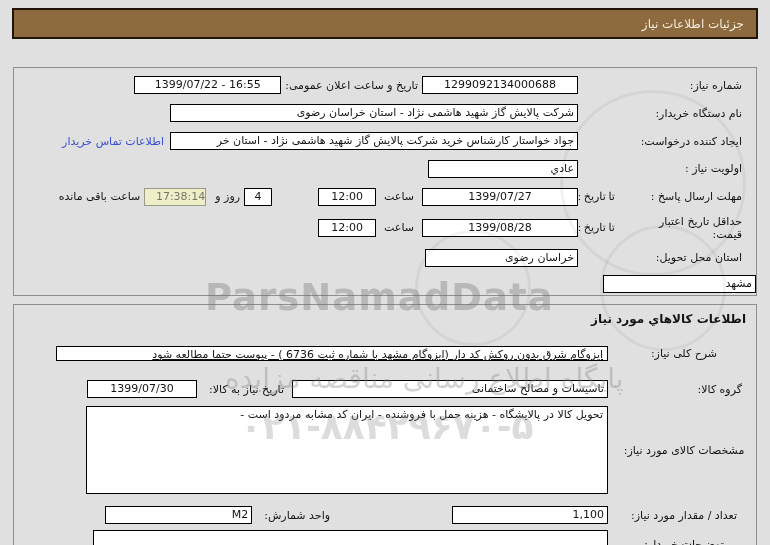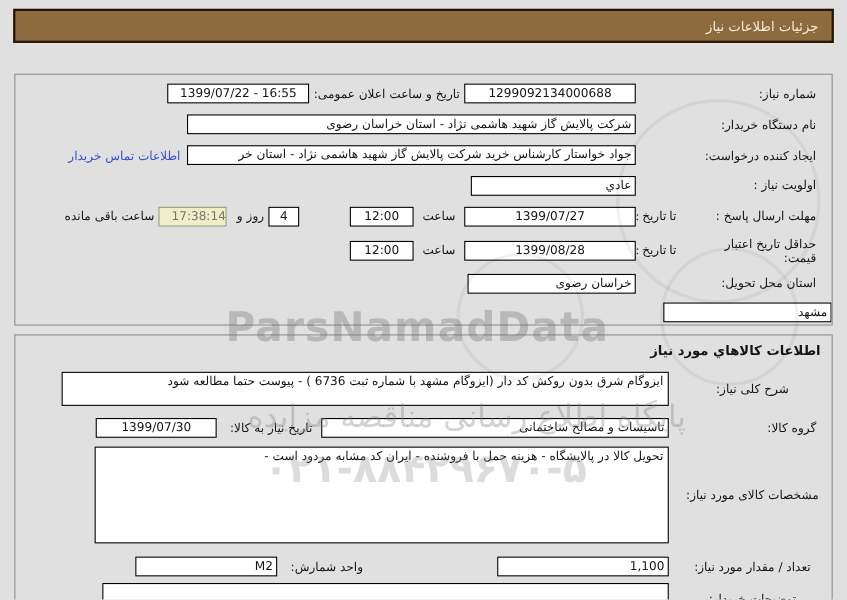--- a/index.html
+++ b/index.html
@@ -22,31 +22,31 @@
         padding-left:8px;padding-right:4px;line-height:13px;}
   .p2 .lbl.flush-r{text-align:right;padding-right:14px;}
   .lbl5{flex:0 0 auto;width:112px;box-sizing:border-box;text-align:right;padding-right:14px;line-height:13px;}
   .until{flex:0 0 auto;width:66px;box-sizing:border-box;text-align:left;padding-right:6px;font-family:Liberation Serif, serif;}
   .tb{flex:0 0 auto;background:#fff;border:1px solid #000;height:18px;line-height:16px;
         padding:0 3px;box-sizing:border-box;overflow:hidden;white-space:nowrap;text-align:right;}
   .box{flex:0 0 auto;background:#fff;border:1px solid #000;box-sizing:border-box;
         padding:1px 4px;overflow:hidden;text-align:right;line-height:14px;}
   .ctr{text-align:center;}
   .ltr{direction:ltr;unicode-bidi:embed;}
-  .w156{width:156px}.w147{width:129px}.w408{width:408px}.w150{width:150px}
+  .w156{width:156px}.w147{width:147px}.w408{width:408px}.w150{width:150px}
   .w58{width:58px}.w28{width:28px}.w153{width:153px}
   .w262{width:316px}.w110{width:110px}
   .timer{flex:0 0 auto;width:62px;height:18px;line-height:16px;box-sizing:border-box;
         background:#eeeec9;border:1px solid #9a9a88;color:#787868;margin-right:5px;}
   .link{color:#3a4fd0;margin-right:6px;cursor:pointer;white-space:nowrap;}
   .inline-lbl{flex:0 0 auto;margin:0 4px;white-space:nowrap;}
   .hour-lbl{flex:0 0 auto;margin:10px 8px;white-space:nowrap;}
   .sec-title{height:20px;font-weight:bold;font-size:12px;padding-right:10px;display:flex;align-items:center;}
   .r-sharh{height:42px;margin-top:3px;}
-  .sharh-box{width:552px;height:31px;}
+  .sharh-box{width:552px;height:15px;text-decoration:underline;}
   .r-group{height:30px;}
   .r-spec{height:92px;}
   .spec-box{width:522px;height:88px;}
   .r-qty{height:30px;margin-top:4px;}
   .r-notes{align-items:flex-start;}
   .r-notes .lbl{padding-top:8px;}
   .notes-box{width:515px;height:110px;}
   .wm{position:absolute;z-index:3;pointer-events:none;white-space:nowrap;
       font-family:"DejaVu Sans","Liberation Sans",sans-serif;}
   .wm-brand{left:205px;top:276px;font-size:37px;font-weight:bold;color:rgba(110,110,110,0.35);letter-spacing:1px;}

